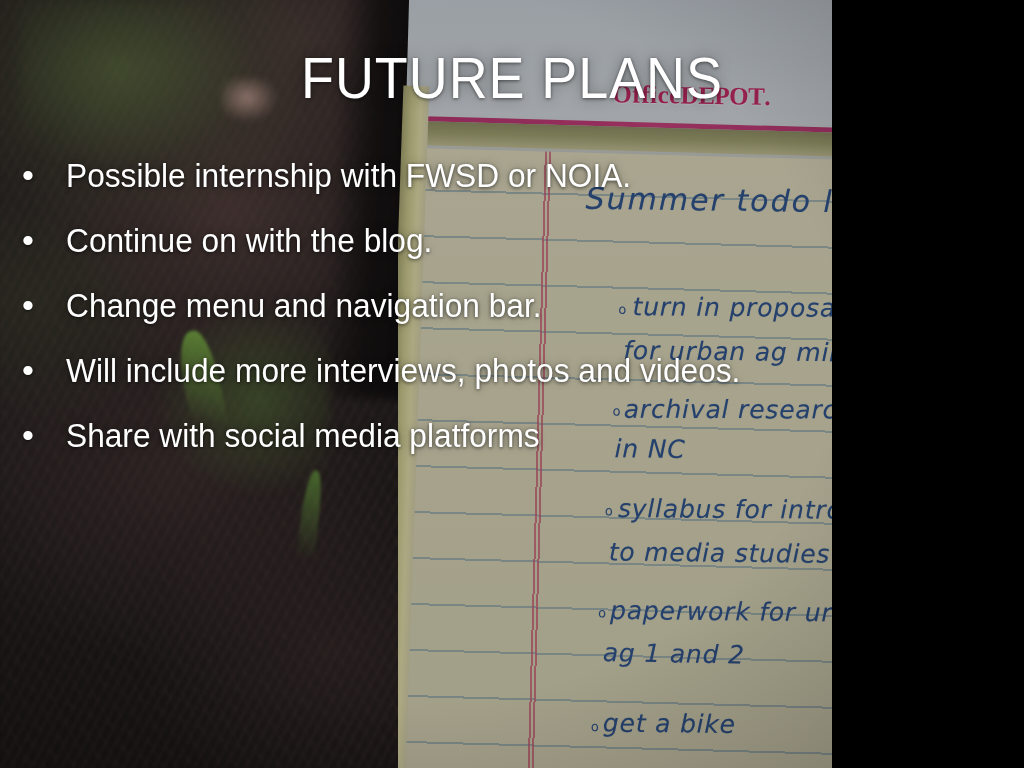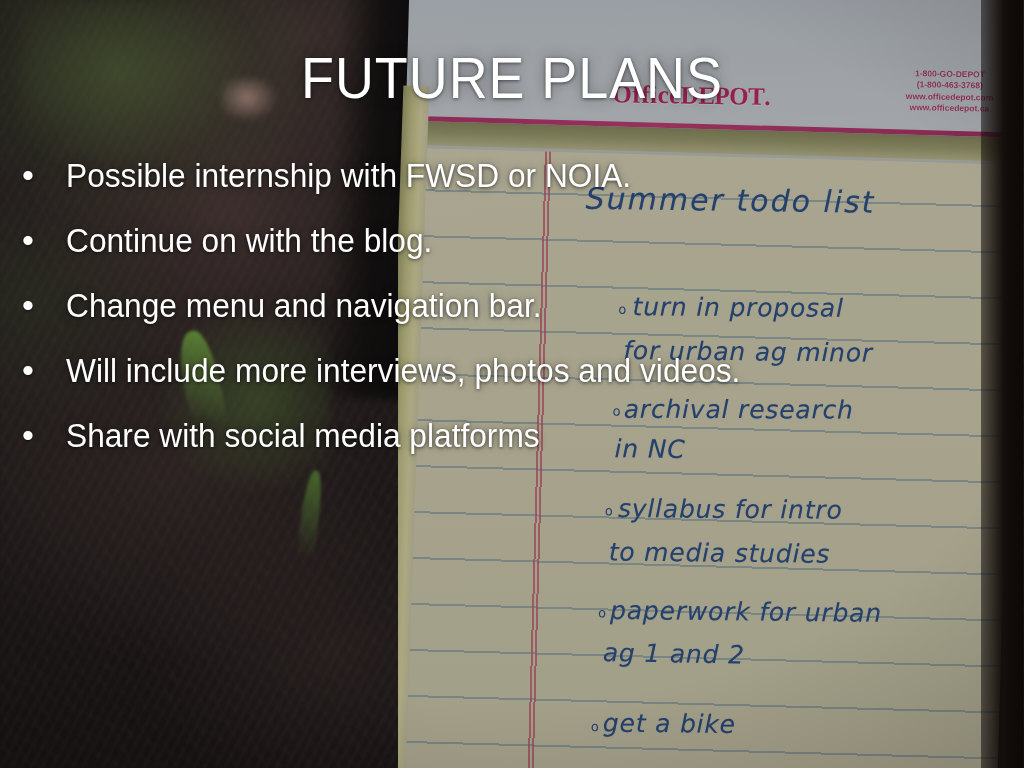--- a/index.html
+++ b/index.html
@@ -7,21 +7,21 @@
     margin: 0;
     padding: 0;
     background: #000;
   }
   body {
     font-family: "Liberation Sans", sans-serif;
   }
 
   .slide {
     position: relative;
-    width: 1024px;
+    width: 832px;
     height: 768px;
     overflow: hidden;
     background: #120d0c;
   }
 
   
   .photo {
     position: absolute;
     inset: 0;
     overflow: hidden;

